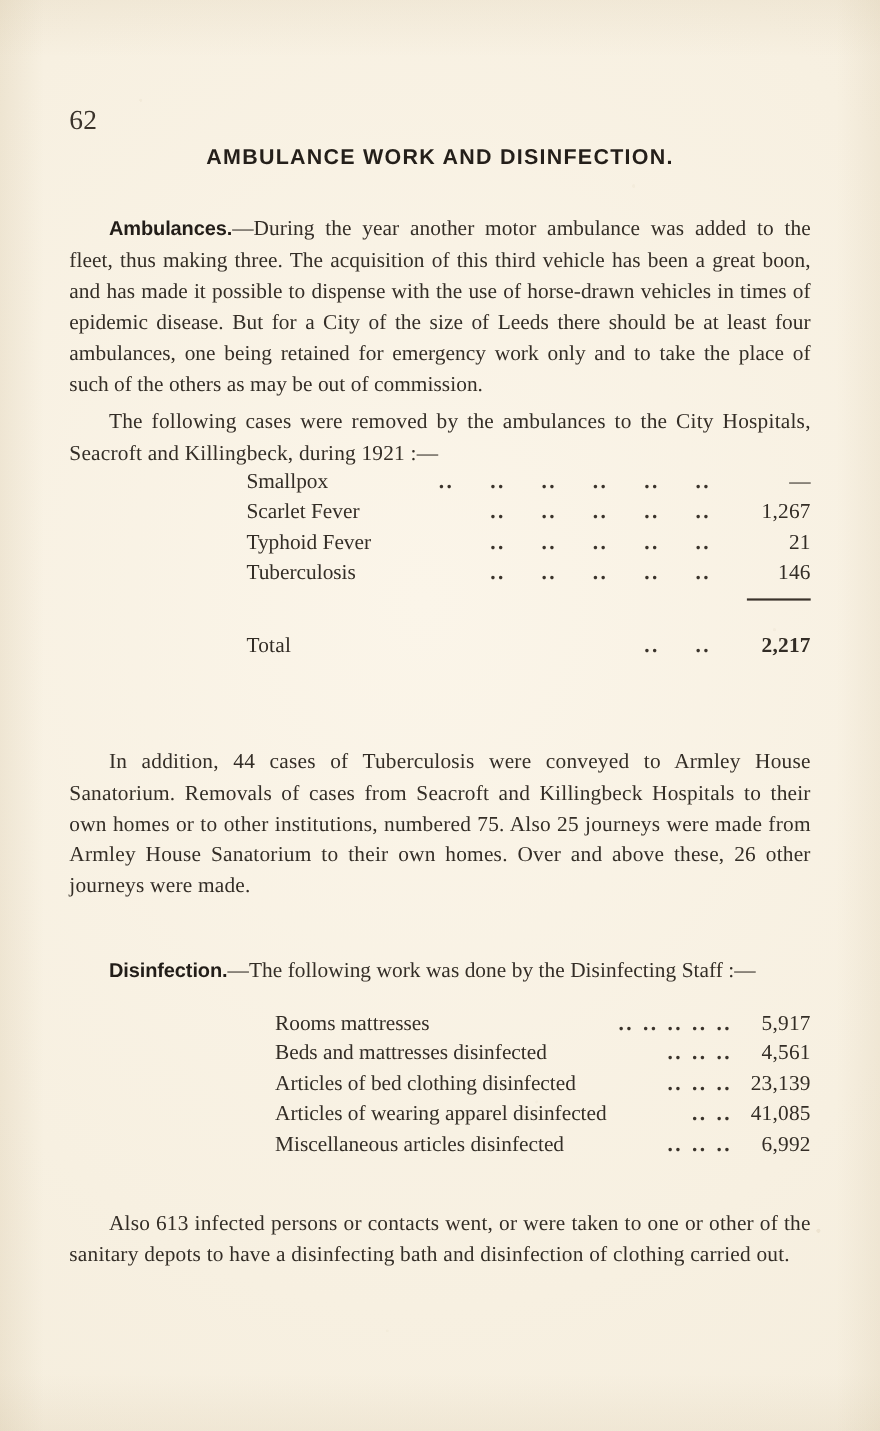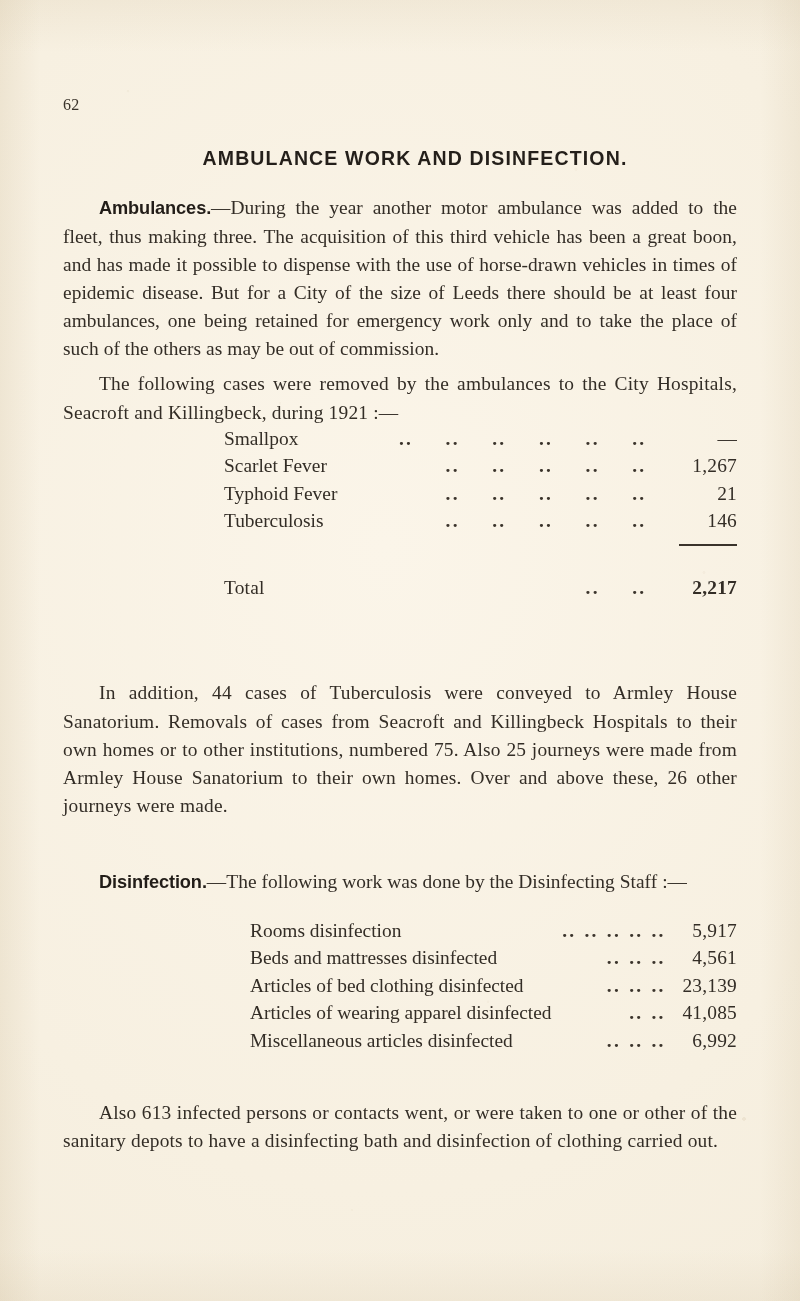--- a/index.html
+++ b/index.html
@@ -54,27 +54,27 @@
     position: absolute;
     left: 63px;
     top: 0;
     width: 674px;
   }
 
   .folio {
     position: absolute;
     left: 63px;
     top: 96px;
-    font-size: 16px;
+    font-size: 25px;
     letter-spacing: .5px;
     color: #3a332b;
   }
 
   h1.section-title {
-    margin: 15px;
+    margin: 0;
     position: absolute;
     left: 0;
     top: 132px;
     width: 674px;
     text-align: center;
     font-family: "Liberation Sans", "DejaVu Sans", sans-serif;
     font-size: 19.5px;
     font-weight: bold;
     letter-spacing: 1.15px;
     color: #241f1a;
@@ -254,21 +254,21 @@
       <span class="indent"></span><span>In addition, 44 cases of Tuberculosis were conveyed to Armley House Sanatorium.  Removals of cases from Seacroft and Killingbeck Hospitals to their own homes or to other institutions, numbered 75.  Also 25 journeys were made from Armley House Sanatorium to their own homes.  Over and above these, 26 other journeys were made.</span>
     </p>
 
     <p class="para p4">
       <span class="indent"></span><span class="runin">Disinfection.</span><span>—</span><span>The following work was done by the Disinfecting Staff :—</span>
     </p>
 
     <table class="dot-table" id="disinfect-table">
       <tbody>
           <tr>
-            <td class="label">Rooms disinfection</td>
+            <td class="label">Rooms mattresses</td>
             <td class="dots">..</td>
             <td class="dots">..</td>
             <td class="dots">..</td>
             <td class="dots">..</td>
             <td class="dots">..</td>
             <td class="val osf">5,917</td>
           </tr>
           <tr>
             <td class="label">Beds and mattresses disinfected</td>
             <td class="dots"></td>

